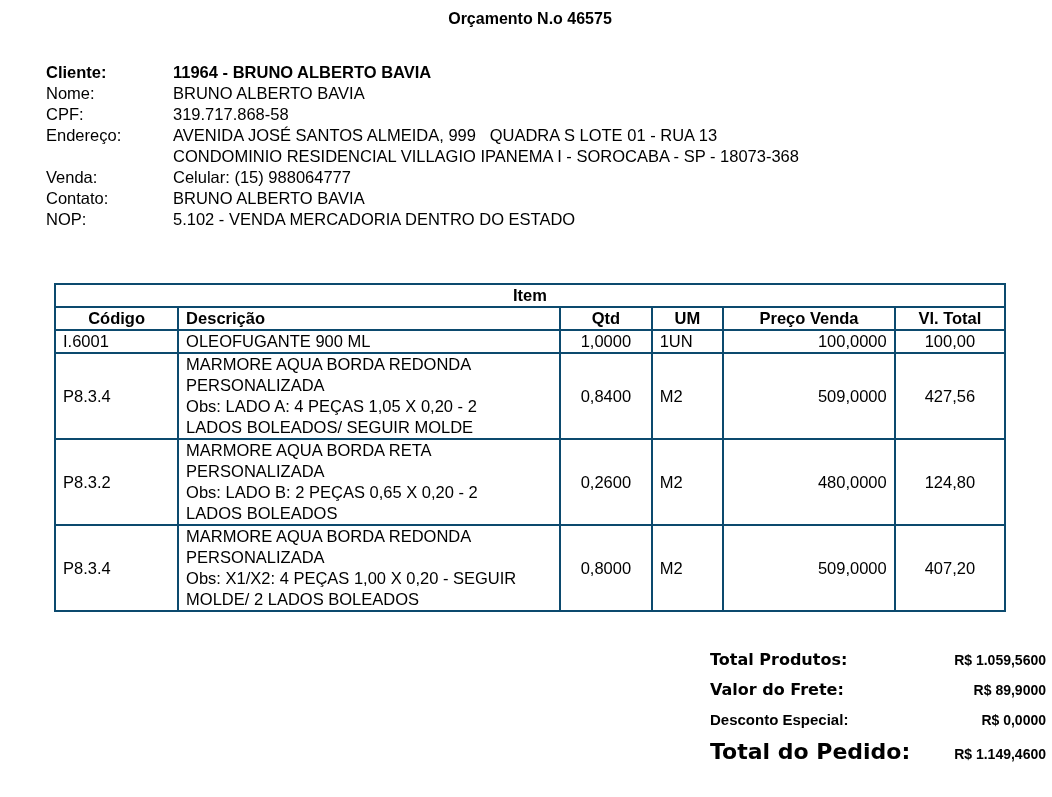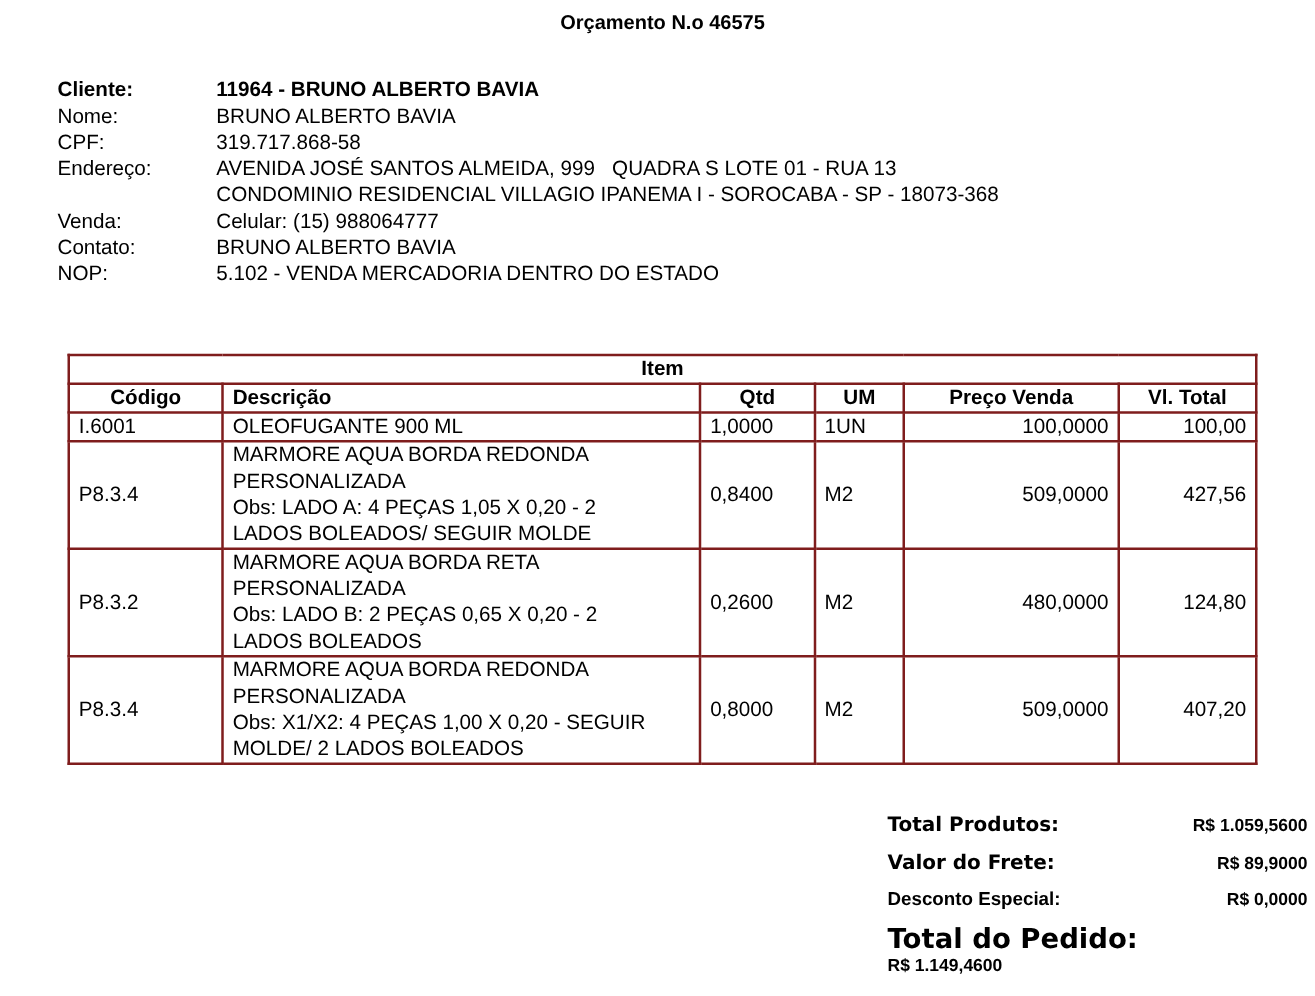--- a/index.html
+++ b/index.html
@@ -4,28 +4,28 @@
   <style>
     html, body { margin:0; padding:0; background:#ffffff; }
     body { width:1052px; height:797px; position:relative; overflow:hidden; font-family:"Liberation Sans", sans-serif; color:#000; }
     .title { position:absolute; left:0; top:10px; width:1060px; text-align:center; font-weight:bold; font-size:16px; }
     .info { position:absolute; left:46px; top:62px; font-size:16.5px; line-height:21px; }
     .info-row { display:flex; }
     .info-label { width:127px; flex:none; }
     .info-val { white-space:pre; }
     .bold { font-weight:bold; }
     table.items { position:absolute; left:54px; top:283px; border-collapse:collapse; font-size:16.5px; width:952px; }
-    table.items td, table.items th { border:2px solid #7f1d1d; padding:0 7px; line-height:21px; vertical-align:middle; }
+    table.items td, table.items th { border:2px solid #0c4a6e; padding:0 7px; line-height:21px; vertical-align:middle; }
     table.items th { font-weight:bold; height:20px; }
     .c-cod { width:108px; }
     .c-desc { width:370px; }
-    .c-qtd { width:76px; text-align:left; }
+    .c-qtd { width:76px; text-align:center; }
     .c-um { width:56px; }
     .c-preco { width:157px; text-align:right; }
-    .c-total { width:95px; text-align:right; }
+    .c-total { width:95px; text-align:center; }
     th.c-qtd, th.c-preco, th.c-total, th.c-cod { text-align:center; }
     th.c-desc, th.c-um { text-align:left; }
     th.c-um { text-align:center; }
     .desc-line { display:block; }
     .totals { position:absolute; left:710px; top:650px; width:336px; }
     .t-row { display:flex; justify-content:space-between; align-items:baseline; }
     .t-label { font-family:"DejaVu Sans", sans-serif; font-weight:bold; }
     .t-val { font-family:"Liberation Sans", sans-serif; font-weight:bold; font-size:14px; }
   </style>
 </head>
@@ -139,17 +139,17 @@
     <span class="t-val">R$ 1.059,5600</span>
   </div>
   <div class="t-row" style="height:31px;gap:48px;">
     <span class="t-label" style="font-size:16px;">Valor do Frete:</span>
     <span class="t-val">R$ 89,9000</span>
   </div>
   <div class="t-row" style="height:28px;">
     <span class="t-label" style="font-size:15px; font-family:'Liberation Sans', sans-serif;">Desconto Especial:</span>
     <span class="t-val">R$ 0,0000</span>
   </div>
-  <div class="t-row" style="height:34px;flex-direction:column;">
+  <div class="t-row" style="height:34px;">
     <span class="t-label" style="font-size:22px;">Total do Pedido:</span>
     <span class="t-val">R$ 1.149,4600</span>
   </div>
 </div>
 
 </body></html>

